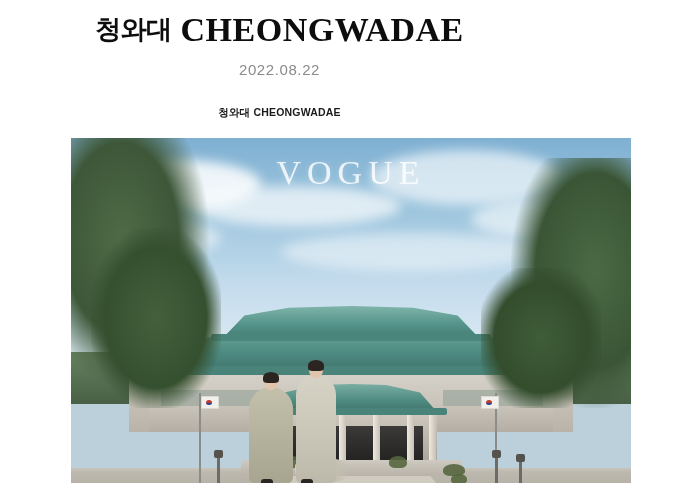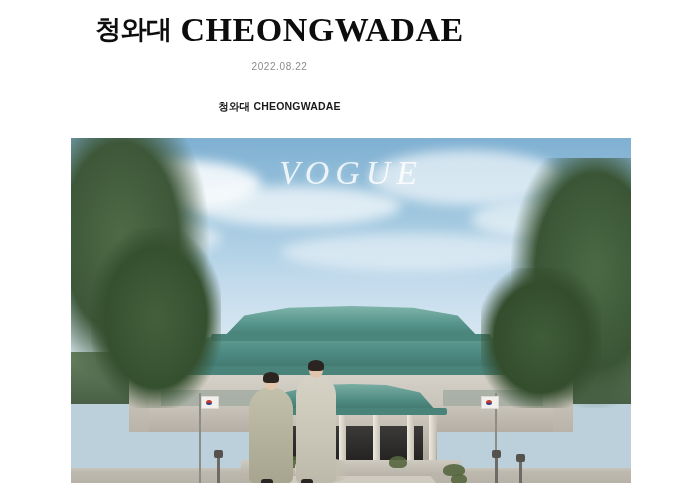--- a/index.html
+++ b/index.html
@@ -40,21 +40,21 @@
     vertical-align: 3px;
   }
   .headline .en {
     font-family: "Liberation Serif", serif;
     font-size: 34px;
     letter-spacing: 0.5px;
   }
   .date {
     text-align: center;
     margin-top: 11px;
-    font-size: 10px;
+    font-size: 15px;
     color: #8a8a8a;
     letter-spacing: 0.6px;
   }
   .subtitle {
     text-align: center;
     margin-top: 28px;
     font-size: 10.5px;
     font-weight: bold;
     color: #1a1a1a;
     letter-spacing: 0.2px;
@@ -69,21 +69,20 @@
     top: 138px;
     width: 560px;
     height: 345px;
     overflow: hidden;
     background: #bcd0dc;
   }
   .photo {
     position: absolute;
     inset: 0;
     overflow: hidden;
-    font-style: italic;
   }
   
   .sky {
     position: absolute;
     left: 0; top: 0; width: 100%; height: 62%;
     background: linear-gradient(to bottom, #7fb0d2 0%, #9ec6de 35%, #c5dced 70%, #dceaf2 100%);
   }
   .cloud {
     position: absolute;
     background: rgba(255,255,255,0.85);

